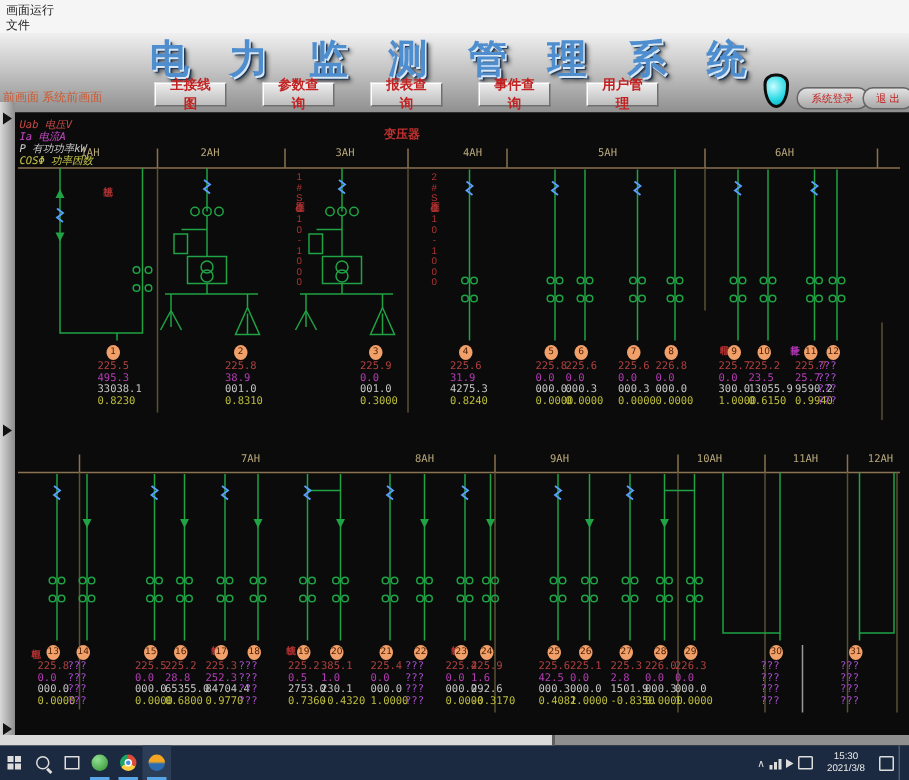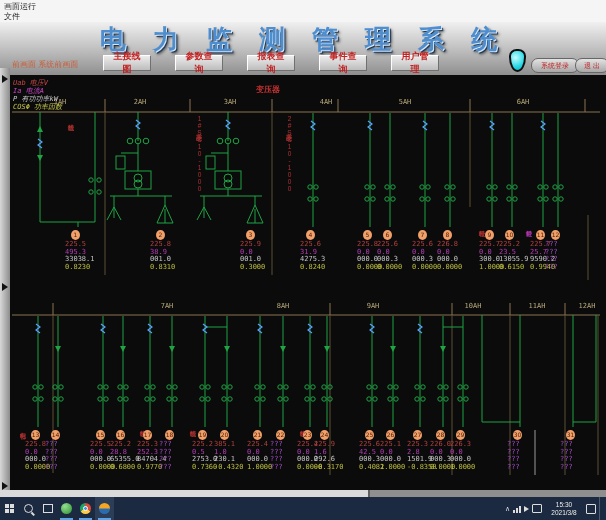--- a/index.html
+++ b/index.html
@@ -10,21 +10,21 @@
   .titlebar{position:absolute;top:0;left:0;right:0;height:22px;background:#f5f5f5;}
   .win-title{position:absolute;top:1px;left:4px;font-size:8px;color:#222;}
   .menu-item{position:absolute;top:11px;left:4px;font-size:8px;color:#222;}
 
   
   .banner{position:absolute;top:22px;left:0;right:0;height:53px;
           background:linear-gradient(#f0f0f0,#bcbcbc 55%,#8f8f8f);border-bottom:1px solid #5a5a5a;}
   .main-title{position:absolute;top:0;left:0;right:0;text-align:center;font-size:26px;font-weight:bold;
           letter-spacing:9px;color:#4e8ecf;font-family:"DejaVu Sans",sans-serif;
           text-shadow:1px 1px 0 #d9e6f4,2px 2px 1px #16304e,3px 3px 3px rgba(0,0,0,.55);}
-  .breadcrumb{position:absolute;left:12px;top:37px;font-size:8px;color:#cc5a33;}
+  .breadcrumb{position:absolute;left:2px;top:37px;font-size:8px;color:#cc5a33;}
   .nav-row{position:absolute;left:103px;top:33px;display:flex;gap:24px;}
   .nav-btn{width:48px;height:16px;font-size:9px;font-weight:bold;color:#c22222;
           background:linear-gradient(#ececec,#bdbdbd);border:1px solid;border-color:#ffffff #707070 #707070 #ffffff;
           display:flex;align-items:center;justify-content:center;cursor:pointer;}
   .drop{position:absolute;left:509px;top:27px;width:13px;height:19px;border:2px solid #0d0d0d;
           background:radial-gradient(circle at 35% 35%,#c6fdff,#27d8e4 60%,#0aa8b8);
           border-radius:45% 45% 50% 50% / 30% 30% 65% 65%;}
   .oval-btn{position:absolute;top:36px;height:13px;border:1px solid #666;border-radius:7px;
           background:linear-gradient(#e2e2e2,#a8a8a8);font-size:7px;color:#c22222;
           display:flex;align-items:center;justify-content:center;padding:0 3px;cursor:pointer;}
@@ -372,21 +372,21 @@
         <div class="legend-line" style="color: rgb(200, 200, 74);">COSΦ 功率因数</div>
       </div>
 
     <div class="tx-label">变压器</div>
 
     <div class="layer top-secs">
 
     <div class="sec-label" style="left: 60px;">1AH</div>
         <div class="sec-label" style="left: 140px;">2AH</div>
         <div class="sec-label" style="left: 230px;">3AH</div>
-        <div class="sec-label" style="left: 326px;">4AH</div>
+        <div class="sec-label" style="left: 315px;">4AH</div>
         <div class="sec-label" style="left: 405px;">5AH</div>
         <div class="sec-label" style="left: 523px;">6AH</div>
       </div>
     <div class="layer bottom-secs">
 
     <div class="sec-label" style="left: 167px;">7AH</div>
         <div class="sec-label" style="left: 283px;">8AH</div>
         <div class="sec-label" style="left: 373px;">9AH</div>
         <div class="sec-label" style="left: 473px;">10AH</div>
         <div class="sec-label" style="left: 537px;">11AH</div>

